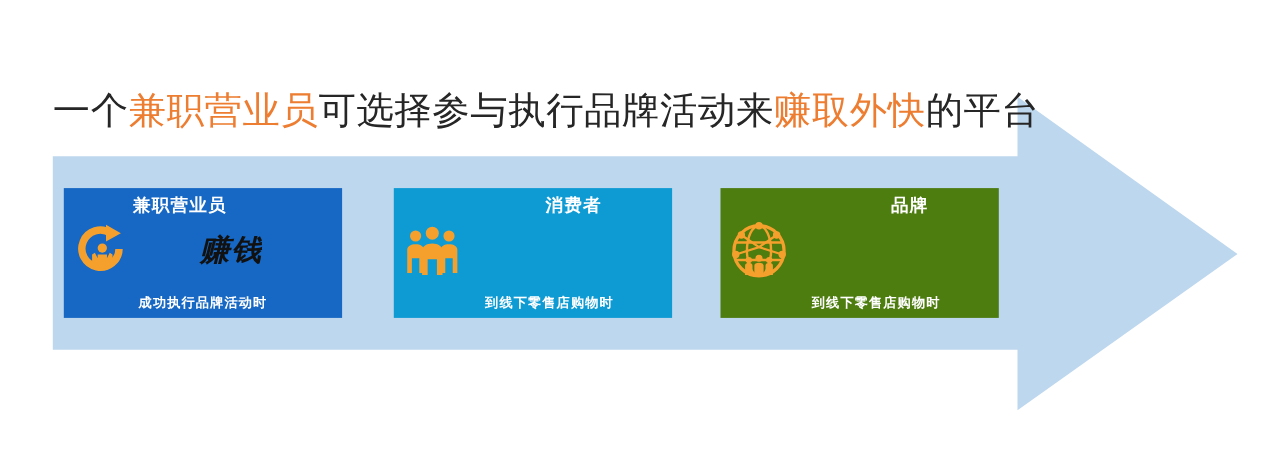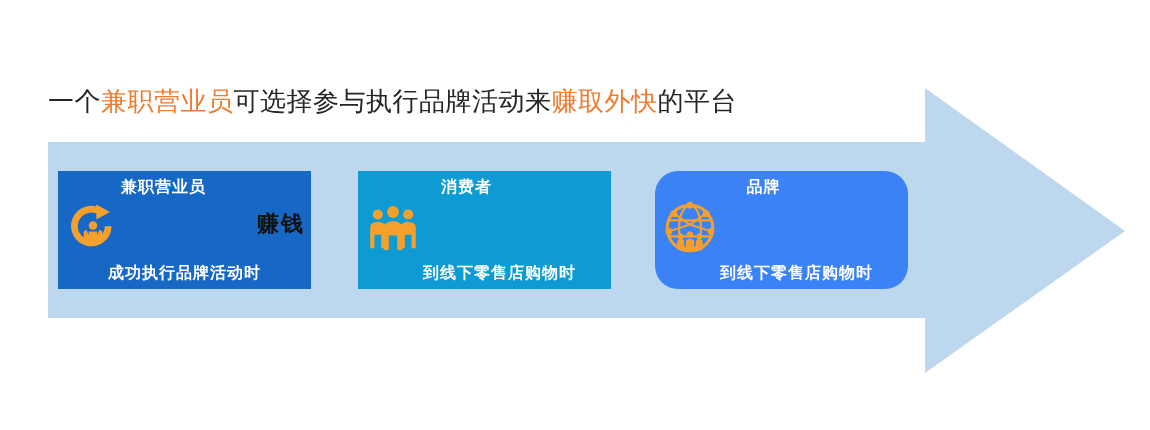--- a/index.html
+++ b/index.html
@@ -14,21 +14,21 @@
     overflow: hidden;
     font-family: "Liberation Serif", "DejaVu Serif", serif;
   }
 
   
   #headline {
     position: absolute;
     left: 48px;
     top: 86px;
     font-family: "Liberation Serif", "DejaVu Serif", serif;
-    font-size: 26px;
+    font-size: 34px;
     line-height: 32px;
     color: #262626;
     white-space: nowrap;
     letter-spacing: 0.5px;
   }
   #headline .hl {
     color: #ED7D31;
   }
 
   
@@ -64,44 +64,45 @@
     font-size: 16px;
     font-weight: bold;
     color: #ffffff;
     letter-spacing: 1px;
   }
   .card-headline {
     position: absolute;
     top: 38px;
     left: 58px;
     right: 6px;
-    text-align: right;
+    text-align: center;
     font-family: "Liberation Serif", "DejaVu Serif", serif;
-    font-size: 22px;
+    font-size: 27px;
     font-weight: bold;
     color: #111111;
     letter-spacing: 2px;
+    font-style: italic;
   }
   .card-caption {
     position: absolute;
     bottom: 5px;
     left: 0;
     right: 0;
     text-align: center;
     font-family: "Liberation Serif", "DejaVu Serif", serif;
-    font-size: 16px;
+    font-size: 12px;
     font-weight: bold;
     color: #ffffff;
     letter-spacing: 1px;
   }
   #card-0 .card-caption { text-align: center; }
   #card-1 .card-caption,
   #card-2 .card-caption { padding-left: 30px; }
   #card-1 .card-role,
-  #card-2 .card-role { padding-right: 36px; }
+  #card-2 .card-role { padding-right: 64px; text-align: right; }
   #card-0 .card-role { padding-right: 42px; }
 
   .card-icon {
     position: absolute;
     left: 8px;
     top: 30px;
     width: 54px;
     height: 54px;
   }
 </style>
@@ -144,21 +145,21 @@
     <circle cx="50" cy="16" r="6" fill="#F5A02D"></circle>
     <path d="M41,56 L41,31 C41,27 45,25 50,25 C55,25 59,27 59,31 L59,56 L54,56 L54,40 L46,40 L46,56 Z" fill="#F5A02D"></path>
 
     <circle cx="32" cy="13" r="7" fill="#F5A02D"></circle>
     <path d="M21,58 L21,32 C21,27 26,24 32,24 C38,24 43,27 43,32 L43,58 L37,58 L37,41 L27,41 L27,58 Z" fill="#F5A02D"></path>
   </svg>
 
   <div class="card-caption">到线下零售店购物时</div>
 </div>
 
-<div class="card" id="card-2" style="background: #3b82f6; border-radius: 23px;">
+<div class="card" id="card-2" style="background: #4d7c0f;">
   <div class="card-role">品牌</div>
 
   <svg class="card-icon" viewBox="0 0 64 64" xmlns="http://www.w3.org/2000/svg">
     <circle cx="32" cy="32" r="27" fill="none" stroke="#F5A02D" stroke-width="3.5"></circle>
 
     <ellipse cx="32" cy="32" rx="13" ry="27" fill="none" stroke="#F5A02D" stroke-width="2.6"></ellipse>
     <path d="M6,23 H58 M6,42 H58" stroke="#F5A02D" stroke-width="2.6" fill="none"></path>
 
     <circle cx="32" cy="5" r="4" fill="#F5A02D"></circle>
     <circle cx="13" cy="15" r="4" fill="#F5A02D"></circle>

